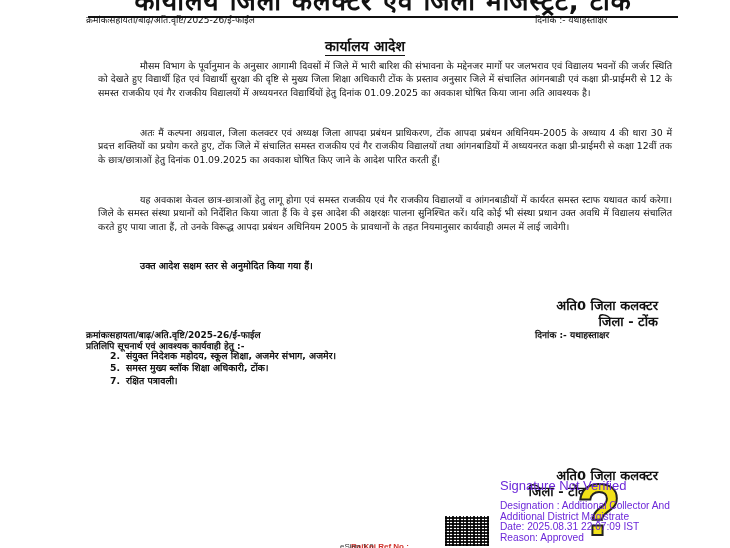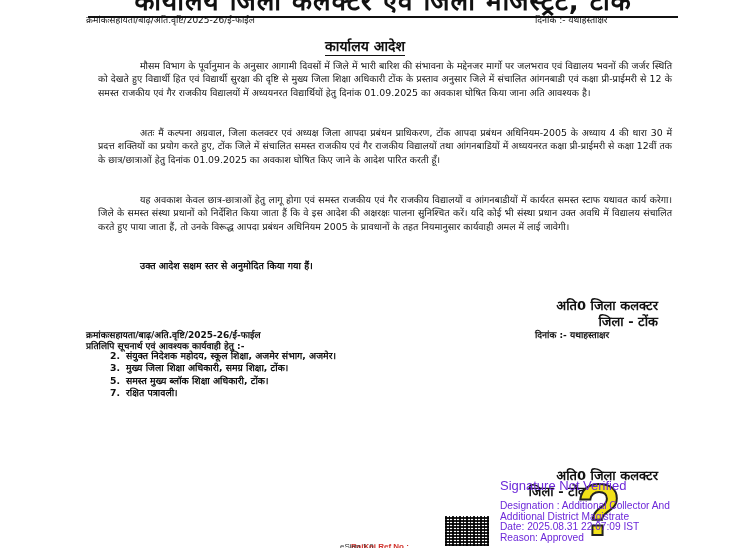--- a/index.html
+++ b/index.html
@@ -43,21 +43,20 @@
 
 <div class="abs sig" style="left:478px;top:296px;width:180px;">अति0 जिला कलक्टर</div>
 <div class="abs sig" style="left:478px;top:312px;width:180px;">जिला - टोंक</div>
 
 <div class="abs ref bold" style="left:86px;top:328px;">क्रमांकःसहायता/बाढ़/अति.वृष्टि/2025-26/ई-फाईल</div>
 <div class="abs ref bold" style="left:535px;top:328px;">दिनांक :- यथाहस्ताक्षर</div>
 <div class="abs ref bold" style="left:86px;top:339px;">प्रतिलिपि सूचनार्थ एवं आवश्यक कार्यवाही हेतु :-</div>
 
 <div class="abs list">
   <div><span class="n">2.</span><span>संयुक्त निदेशक महोदय, स्कूल शिक्षा, अजमेर संभाग, अजमेर।</span></div>
-  <div><span class="n">3.</span><span>मुख्य जिला शिक्षा अधिकारी, समग्र शिक्षा, टोंक।</span></div>
   <div><span class="n">5.</span><span>समस्त मुख्य ब्लॉक शिक्षा अधिकारी, टोंक।</span></div>
   <div><span class="n">7.</span><span>रक्षित पत्रावली।</span></div>
 </div>
 
 <div class="abs sig" style="left:478px;top:466px;width:180px;">अति0 जिला कलक्टर</div>
 <div class="abs sig" style="left:478px;top:482px;width:110px;">जिला - टोंक</div>
 
 <div class="abs qm" style="left:577px;top:480px;">?</div>
 
 <div class="abs esig" style="left:500px;top:481px;font-size:13px;">Signature Not Verified</div>

